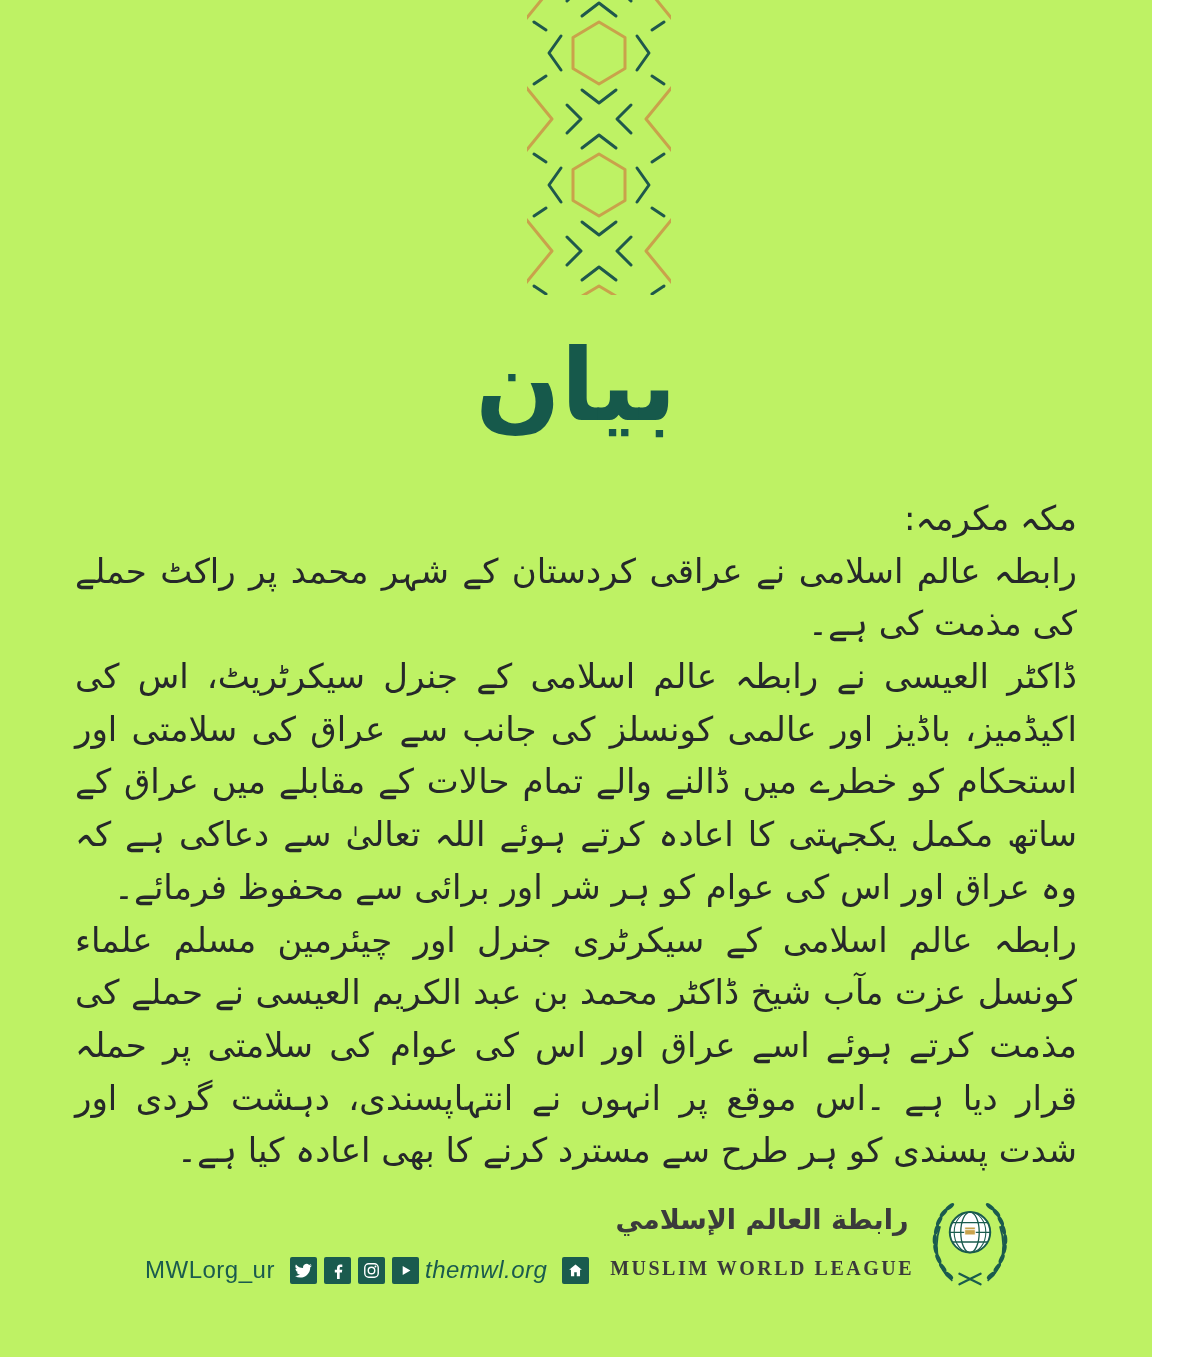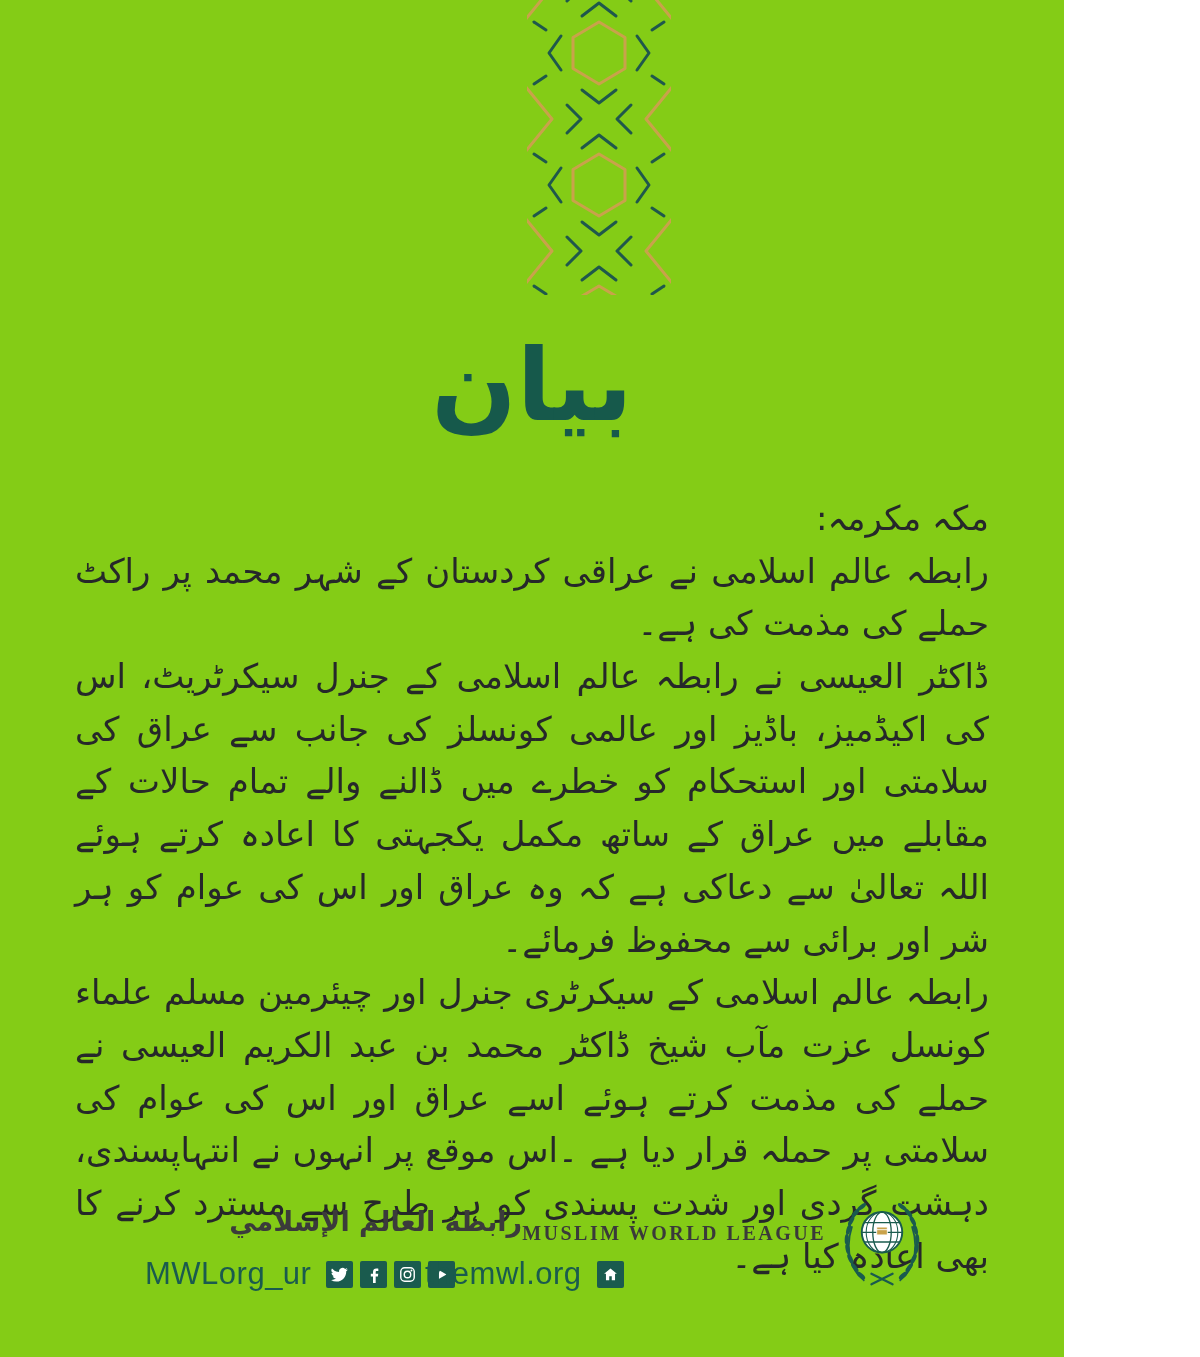--- a/index.html
+++ b/index.html
@@ -1,19 +1,19 @@
 <!DOCTYPE html>
 <html lang="ur" dir="ltr"><head>
 <meta charset="utf-8">
 <style>
   html,body{margin:0;padding:0;background:#ffffff;}
   .canvas{
     position:relative;
-    width:1064px;height:1357px;
-    background:#84cc16;
+    width:1152px;height:1357px;
+    background:#bef264;
     overflow:hidden;
     font-family:"DejaVu Sans",sans-serif;
   }
   
   .pattern{
     position:absolute;
     left:527px;top:0;
     width:144px;height:295px;
   }
   
@@ -40,58 +40,58 @@
   }
   .body-text p{margin:0;}
   .dateline{text-align:right;}
   
   .social-group,.web-group{
     position:absolute;
     top:1256px;
     display:flex;align-items:center;gap:7px;
     color:#1A5B4E;
     font-family:"Liberation Sans",sans-serif;
-    font-size:31px;
+    font-size:24px;
   }
   .social-group{left:145px;}
-  .web-group{left:425px;}
+  .web-group{left:425px;font-style:italic;}
   .handle,.site{margin-right:8px;letter-spacing:0.5px;}
   .sq{
     width:27px;height:27px;
     background:#1A5B4E;border-radius:2px;
     display:inline-flex;align-items:center;justify-content:center;
     cursor:pointer;
   }
   .sq svg{width:17px;height:17px;display:block;}
   .logo-group{
     position:absolute;
     right:138px;top:1192px;
     display:flex;align-items:flex-start;gap:12px;
   }
   .logo-textcol{
-    display:flex;align-items:center;
+    display:flex;flex-direction:column;align-items:center;
     padding-top:6px;
   }
   .logo-arabic{
     font-family:"DejaVu Sans",sans-serif;
     font-weight:bold;
     font-size:27px;
     color:#3b3b3b;
     direction:rtl;
     white-space:nowrap;
     line-height:1.6;
   }
   .logo-english{
     font-family:"Liberation Serif",serif;
     font-weight:bold;
     font-size:20px;
     letter-spacing:2.5px;
     color:#3a3a3a;
     white-space:nowrap;
-    margin-top:24px;
+    margin-top:16px;
   }
   .emblem{width:88px;height:100px;}
 </style>
 </head>
 <body>
 
 <div class="canvas">
 
   <svg class="pattern" viewBox="0 0 144 295" aria-hidden="true">
     <defs>

